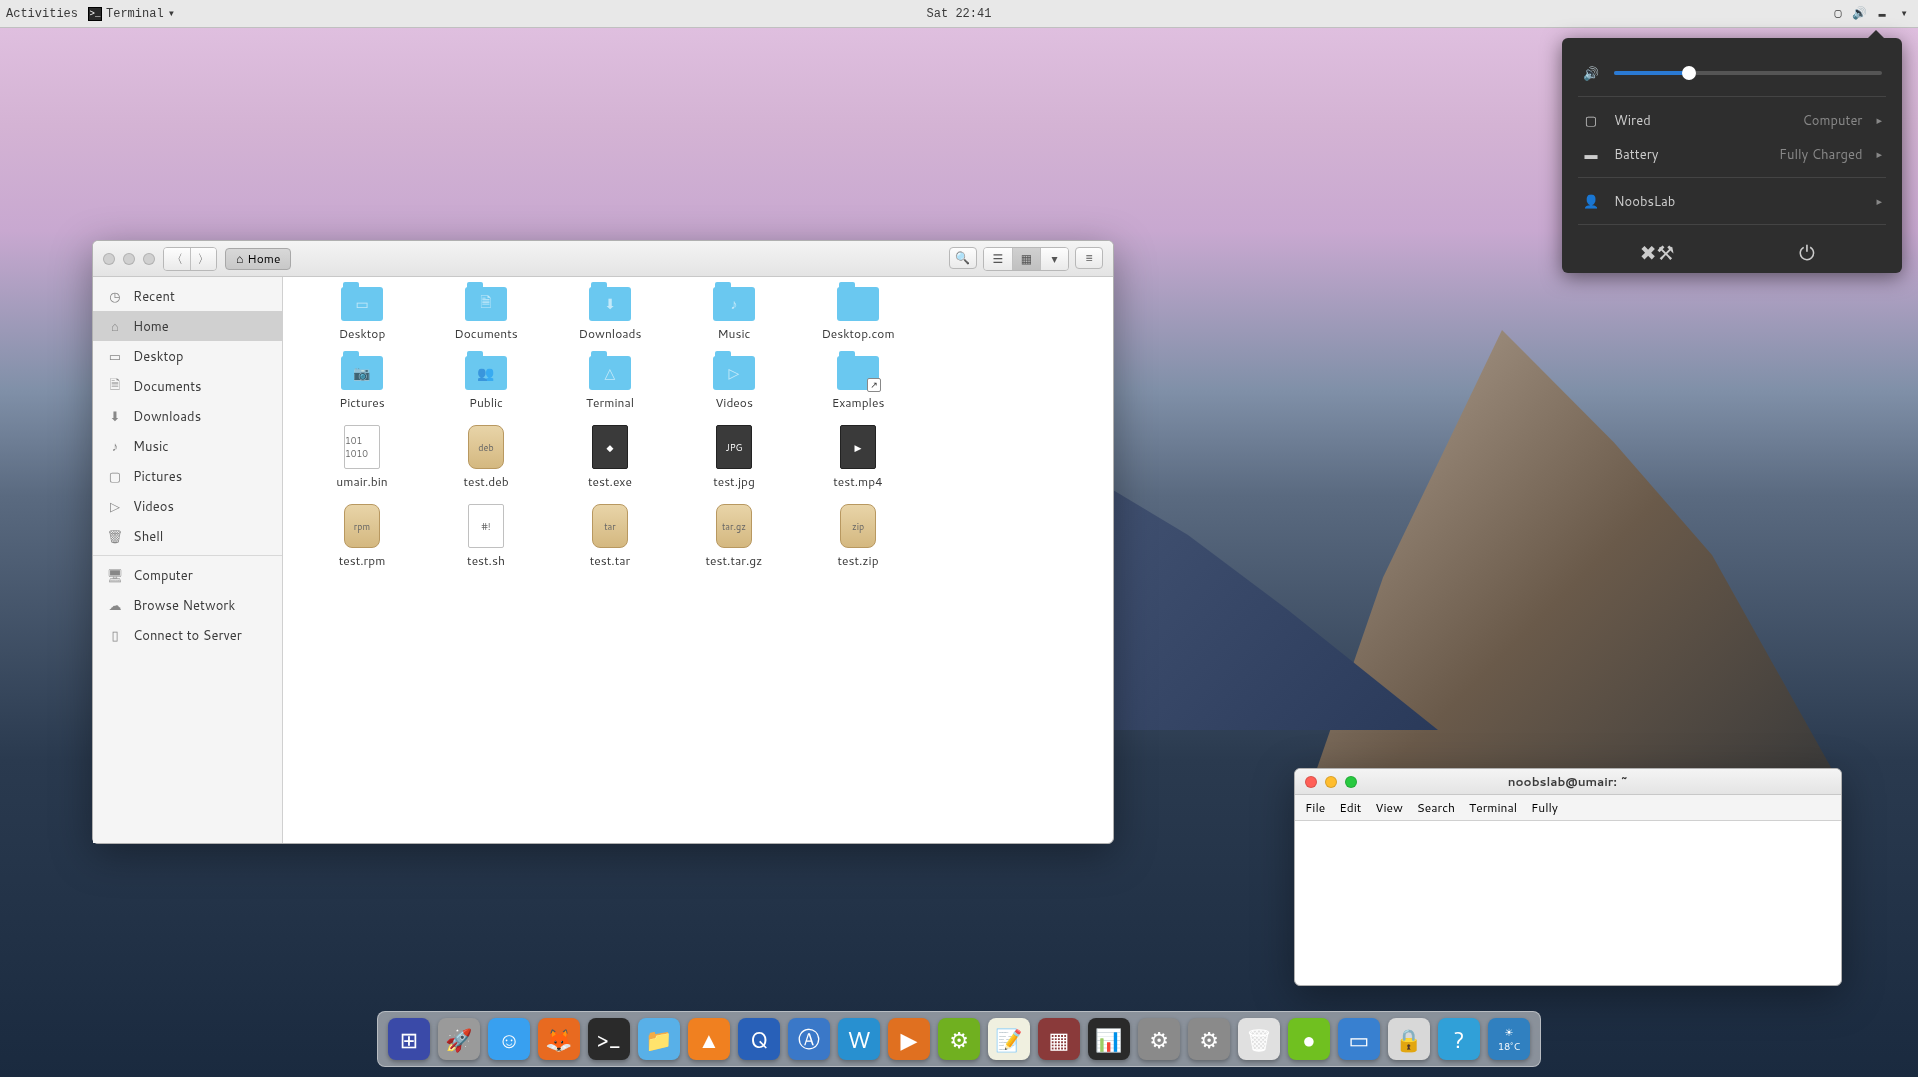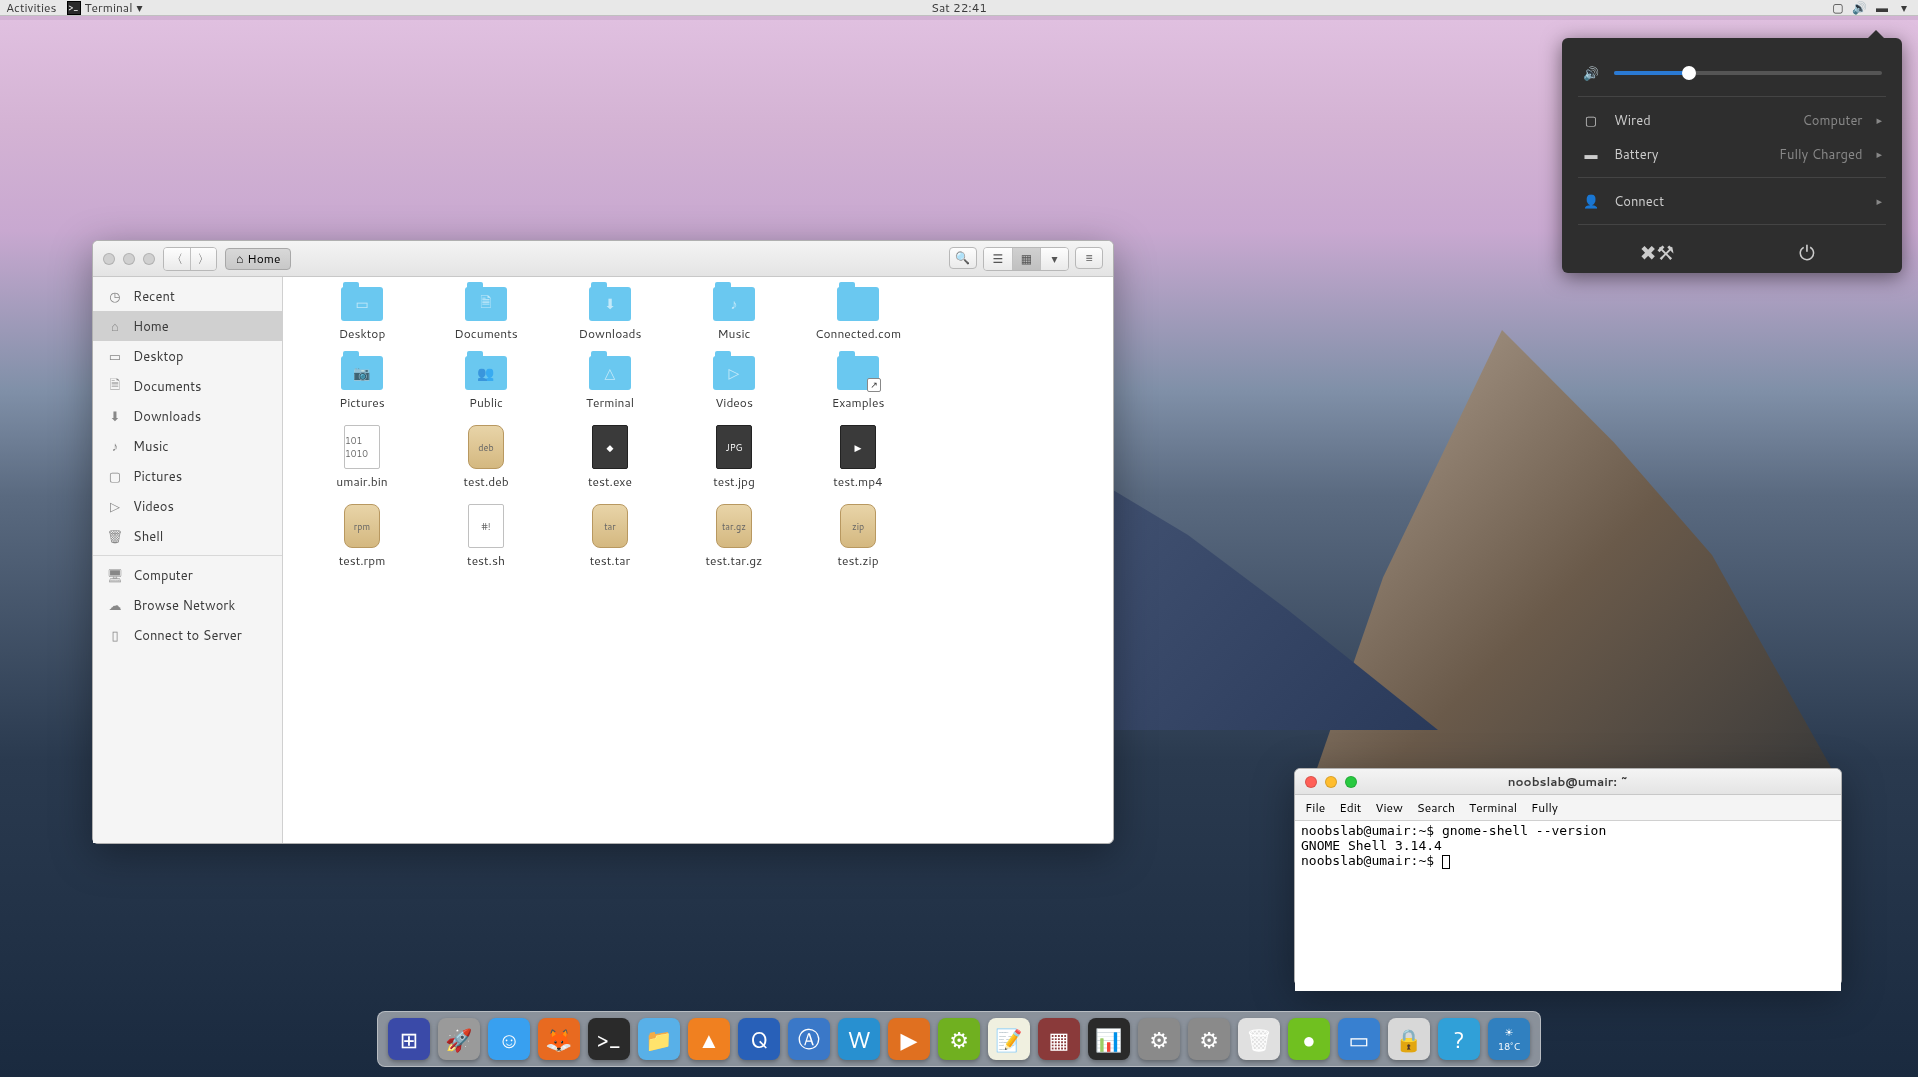--- a/index.html
+++ b/index.html
@@ -18,23 +18,23 @@
   content: ''; position: absolute; bottom: 0; right: 0; width: 700px; height: 450px;
   background: linear-gradient(135deg, #8a7a6a 0%, #9a8a7a 30%, #6a5a4a 60%, #3a3a3a 100%);
   clip-path: polygon(25% 100%, 35% 55%, 52% 0%, 68% 25%, 82% 50%, 100% 100%);
 }
 .mountain::after {
   content: ''; position: absolute; bottom: 50px; left: 0; width: 500px; height: 300px;
   background: linear-gradient(135deg, #4a5a7a 0%, #3a4a6a 50%, #2a3a5a 100%);
   clip-path: polygon(0% 100%, 15% 40%, 35% 20%, 50% 35%, 70% 60%, 100% 100%);
 }
 .topbar {
-  position: absolute; top: 0; left: 0; right: 0; height: 16px;
+  position: absolute; top: 0; left: 0; right: 0; height: 28px;
   background: #e8e8e8; border-bottom: 1px solid #c0c0c0;
-  display: flex; align-items: center; padding: 0 6px; font-size: 12px; color: #3a3a3a; z-index: 100;
+  display: flex; align-items: center; padding: 0 6px; font-size: 12px; color: #3a3a3a; z-index: 100; font-family: Liberation Mono, monospace;
 }
 .topbar-left { display: flex; align-items: center; gap: 10px; }
 .topbar-center { position: absolute; left: 50%; transform: translateX(-50%); }
 .topbar-right { margin-left: auto; display: flex; align-items: center; gap: 6px; }
 .tb-icon { width: 16px; height: 16px; display: inline-flex; align-items: center; justify-content: center; }
 .terminal-icon-sm { background: #2a2a2a; width: 14px; height: 14px; border: 1px solid #000; color: #fff; font-size: 9px; line-height: 12px; text-align: center; }
 .window {
   position: absolute; background: #fff; border: 1px solid #b0b0b0; border-radius: 6px;
   box-shadow: 0 10px 40px rgba(0,0,0,0.35);
 }
@@ -146,21 +146,21 @@
   </div>
   <div class="pop-row">
     <span class="pop-icon">▬</span>
     <span class="pop-label">Battery</span>
     <span class="pop-status">Fully Charged</span>
     <span class="pop-chev">▸</span>
   </div>
   <div class="pop-sep"></div>
   <div class="pop-row">
     <span class="pop-icon">👤</span>
-    <span class="pop-label">Connect</span>
+    <span class="pop-label">NoobsLab</span>
     <span class="pop-chev" style="margin-left:auto">▸</span>
   </div>
   <div class="pop-sep"></div>
   <div class="pop-bottom">
     <span class="pop-icon" style="font-size:20px;">✖⚒</span>
     <span class="pop-icon" style="font-size:20px;">⏻</span>
   </div>
 </div>
 
 <div class="window" style="left:92px; top:240px; width:1022px; height:604px;">
@@ -263,21 +263,21 @@
           <div class="file-item">
             <div class="folder-icon">
               <span class="glyph">♪</span>
             </div>
             <span>Music</span>
           </div>
           <div class="file-item">
             <div class="folder-icon">
               <span class="glyph"></span>
             </div>
-            <span>Connected.com</span>
+            <span>Desktop.com</span>
           </div>
           <div class="file-item">
             <div class="folder-icon">
               <span class="glyph">📷</span>
             </div>
             <span>Pictures</span>
           </div>
           <div class="file-item">
             <div class="folder-icon">
               <span class="glyph">👥</span>
@@ -359,23 +359,20 @@
     <div class="term-title">noobslab@umair: ~</div>
   </div>
   <div class="term-menu" id="term-menu">
       <span>File</span>
       <span>Edit</span>
       <span>View</span>
       <span>Search</span>
       <span>Terminal</span>
       <span>Fully</span>
     </div>
-  <div class="term-body" id="term-body">noobslab@umair:~$ gnome-shell --version
-GNOME Shell 3.14.4
-noobslab@umair:~$ <span class="cursor-box"></span></div>
 </div>
 
 <div class="dock" id="dock">
     <div class="dock-item" style="background: rgb(58, 74, 168);">
       <span>⊞</span>
     </div>
     <div class="dock-item" style="background: rgb(154, 154, 154);">
       <span>🚀</span>
     </div>
     <div class="dock-item" style="background: rgb(56, 160, 240);">

